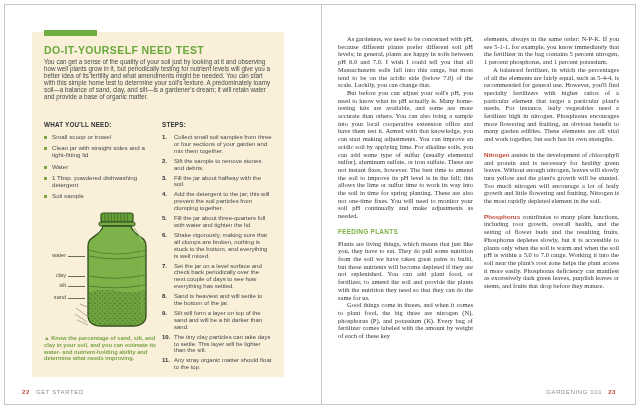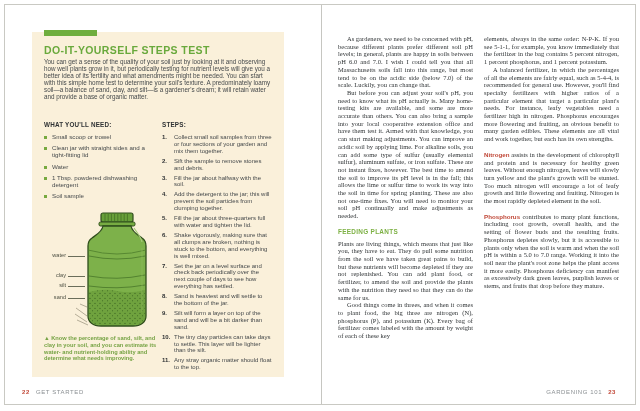--- a/index.html
+++ b/index.html
@@ -64,21 +64,21 @@
 </style>
 </head>
 <body>
 
 <div class="spread">
   <div class="gutter"></div>
 
   <section>
     <div class="diy-box">
       <div class="green-bar"></div>
-      <h1 class="box-title">DO-IT-YOURSELF STEPS TEST</h1>
+      <h1 class="box-title">DO-IT-YOURSELF NEED TEST</h1>
       <p class="intro">You can get a sense of the quality of your soil just by looking at it and observing how well plants grow in it, but periodically testing for nutrient levels will give you a better idea of its fertility and what amendments might be needed. You can start with this simple home test to determine your soil's texture. A predominately loamy soil—a balance of sand, clay, and silt—is a gardener's dream; it will retain water and provide a base of organic matter.</p>
 
       <div class="box-cols">
 
         <div class="col-need">
           <h2 class="mini-head">WHAT YOU'LL NEED:</h2>
           <ul class="need-list">
             <li>
                 <span class="sq"></span>
                 <span>Small scoop or trowel</span>

